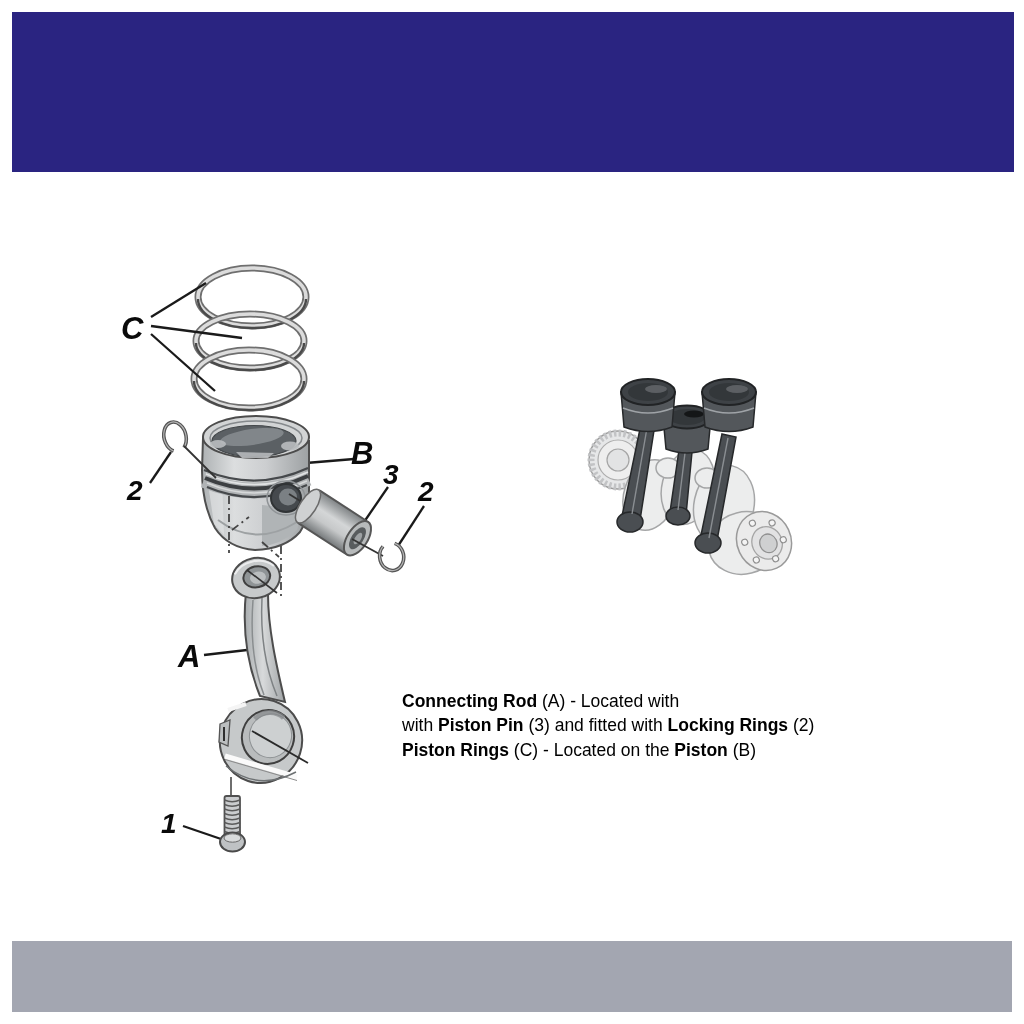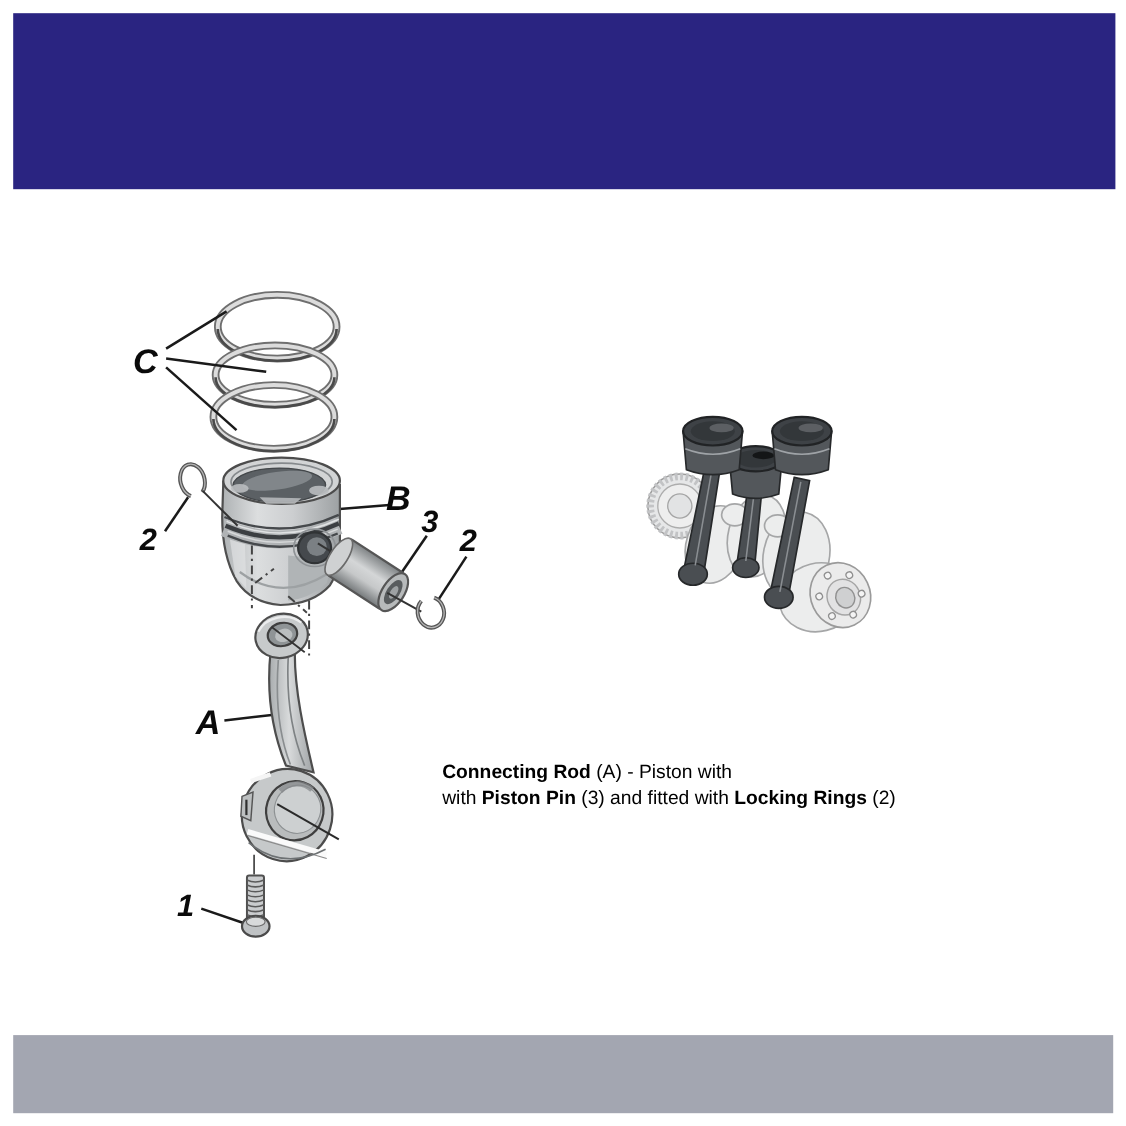--- a/index.html
+++ b/index.html
@@ -259,18 +259,19 @@
 
   <div class="callout" id="co-C">C</div>
   <div class="callout num" id="co-2L">2</div>
   <div class="callout" id="co-B">B</div>
   <div class="callout num" id="co-3">3</div>
   <div class="callout num" id="co-2R">2</div>
   <div class="callout" id="co-A">A</div>
   <div class="callout num" id="co-1">1</div>
 
   <div class="desc">
-      <div><span class="b">Connecting Rod</span><span> (A) - Piston with</span></div>
+      <div><span class="b">Connecting Rod</span><span> (A) - Located with</span></div>
       <div><span>with </span><span class="b">Piston Pin</span><span> (3) and fitted with </span><span class="b">Locking Rings</span><span> (2)</span></div>
+      <div><span class="b">Piston Rings</span><span> (C) - Located on the </span><span class="b">Piston</span><span> (B)</span></div>
     </div>
 
   <div class="band footer" style="background: rgb(163, 166, 177);"></div>
 </div>
 
 </body></html>

